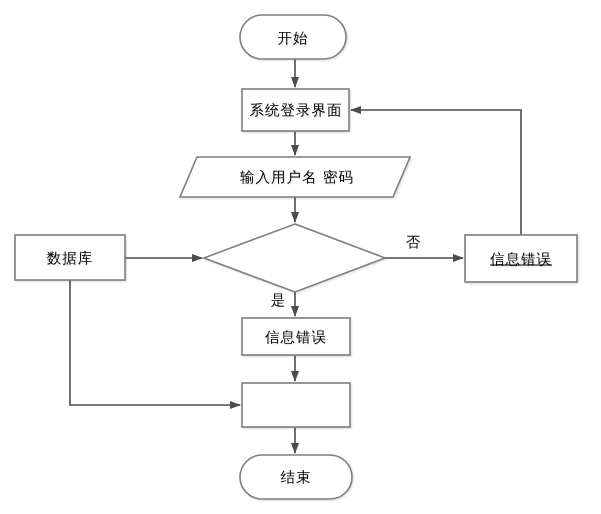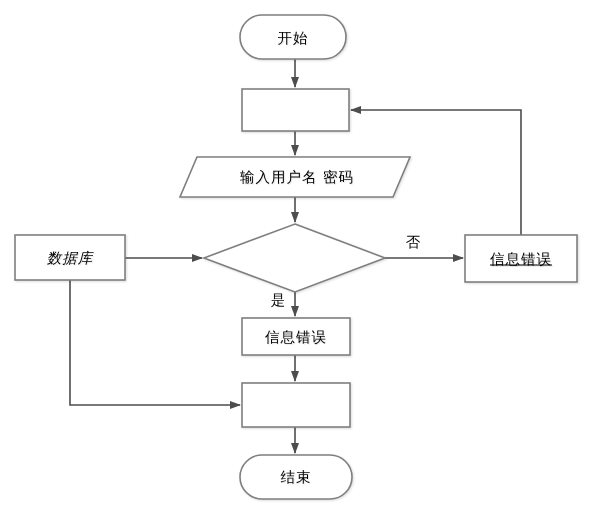--- a/index.html
+++ b/index.html
@@ -82,22 +82,23 @@
       <polygon class="shape" points="295,224 385,258 295,292 204,258"></polygon>
       <rect class="shape" x="15" y="235" width="110" height="45"></rect>
       <rect class="shape" x="465" y="235" width="112" height="47"></rect>
       <rect class="shape" x="242" y="318" width="108" height="37"></rect>
       <rect class="shape" x="242" y="383" width="108" height="44"></rect>
       <rect class="shape" x="240" y="455" width="112" height="44" rx="22" ry="22"></rect>
     </g>
   </svg>
 
   <div class="node-label" style="left:293px; top:38px;">开始</div>
+  <div class="node-label" style="left:296px; top:110px;">系统登录界面</div>
   <div class="node-label" style="left:297px; top:177px;">输入用户名 密码</div>
-  <div class="node-label" style="left:70px;  top:258px;font-style:italic;">数据库</div>
+  <div class="node-label" style="left:70px;  top:258px;">数据库</div>
   <div class="node-label" style="left:521px; top:259px;text-decoration:underline;">信息错误</div>
   <div class="node-label" style="left:296px; top:337px;">信息错误</div>
   <div class="node-label" style="left:296px; top:477px;text-align:right;">结束</div>
 
   <div class="edge-label" style="left:413px; top:242px;">否</div>
   <div class="edge-label" style="left:278px; top:300px;">是</div>
 
 </div>
 
 </body></html>

